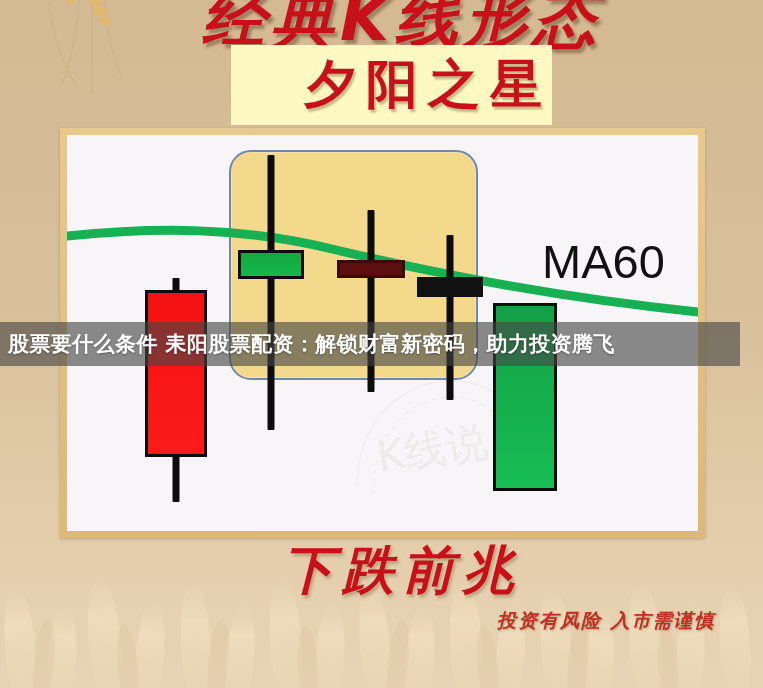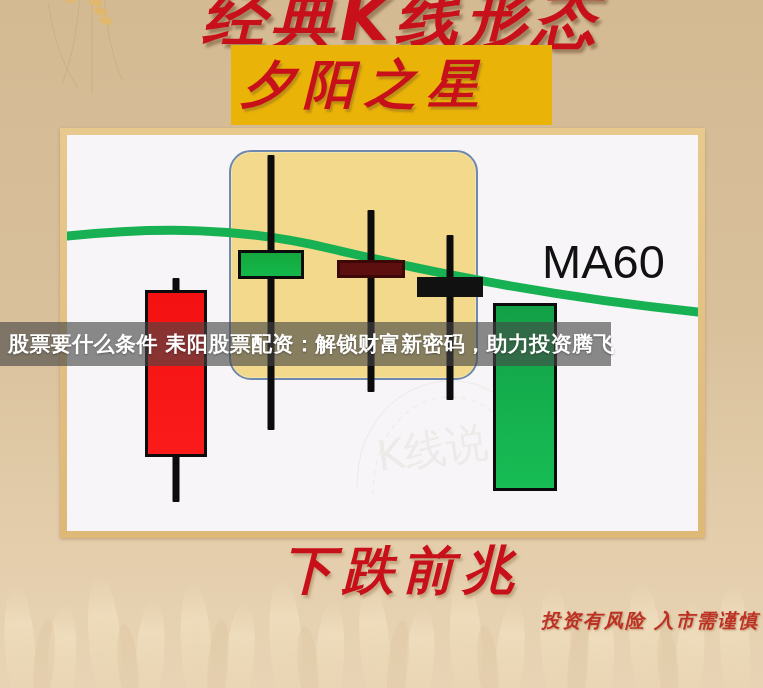--- a/index.html
+++ b/index.html
@@ -31,22 +31,22 @@
     text-align:center;
     font-family:"DejaVu Sans","Liberation Sans",sans-serif;
     font-size:63px;font-weight:bold;letter-spacing:6px;
     color:#c8101a;
     text-shadow:3px 4px 3px rgba(90,60,30,.45);
     white-space:nowrap;
     font-style:italic;
   }
   .subtitle-box{
     position:absolute;left:231px;top:45px;width:321px;height:80px;
-    background:#eab308;
-    display:flex;align-items:center;justify-content:flex-start;font-style:italic;
+    background:#fef9c3;
+    display:flex;align-items:center;justify-content:flex-end;
   }
   .subtitle-text{
     font-family:"DejaVu Sans","Liberation Sans",sans-serif;
     font-size:52px;font-weight:bold;letter-spacing:10px;
     color:#c8101a;
     text-shadow:2px 3px 2px rgba(120,90,40,.40);
     white-space:nowrap;
     padding-left:10px;
   }
 
@@ -100,21 +100,21 @@
     box-sizing:border-box;
   }
   .body.red{background:linear-gradient(180deg,#f41111,#fb1b1b);}
   .body.green{background:linear-gradient(180deg,#14a83f,#14b84a);}
   .body.green2{background:linear-gradient(180deg,#12a046,#17bd55);}
   .body.dark{background:#5d0f0f;border-color:#3c0808;}
   .body.blk{background:#111;border-color:#111;}
 
   
   .banner{
-    position:absolute;left:0;top:322px;width:611px;height:44px;
+    position:absolute;left:0;top:322px;width:740px;height:44px;
     background:rgba(70,70,70,.62);
     display:flex;align-items:center;
   }
   .banner-text{
     color:#ffffff;
     font-family:"DejaVu Sans","Liberation Sans",sans-serif;
     font-size:21px;font-weight:bold;
     letter-spacing:.4px;
     white-space:nowrap;
     padding-left:8px;
@@ -135,21 +135,20 @@
   .disclaimer{
     position:absolute;left:497px;top:608px;
     font-family:"DejaVu Sans","Liberation Sans",sans-serif;
     font-size:19px;font-weight:bold;
     color:#bb2318;
     letter-spacing:2px;
     text-shadow:1px 1px 2px rgba(140,90,50,.5);
     white-space:nowrap;
     font-style:italic;
     opacity:.92;
-    margin-left:44px;
   }
 </style>
 </head>
 <body>
 
 <div id="stage">
 
   <div class="bg-base"></div>
 
   <svg class="wheat-stalk-top" viewBox="0 0 150 140">

